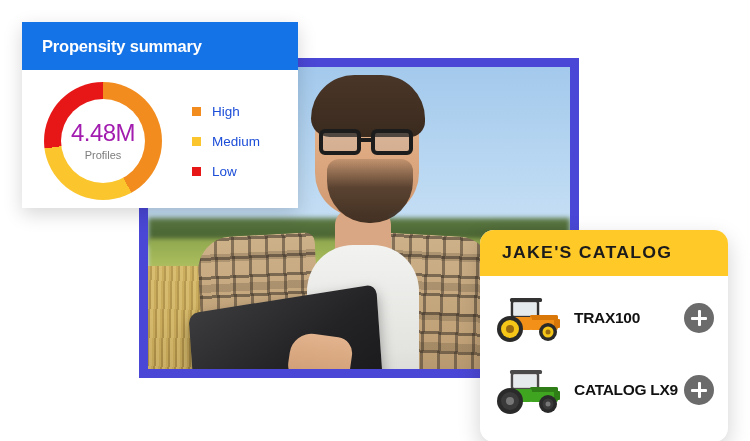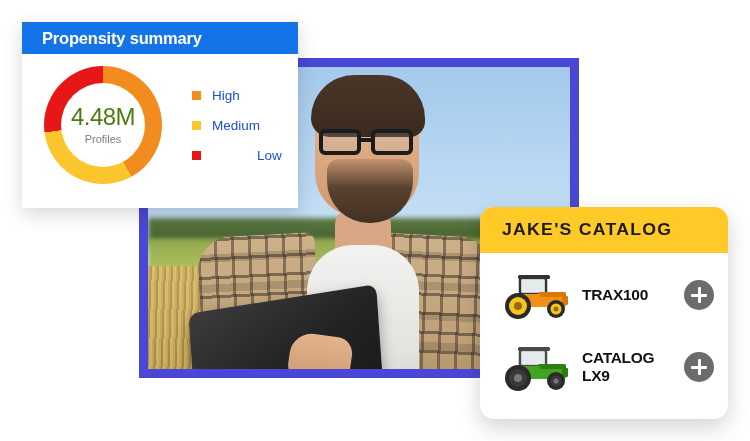--- a/index.html
+++ b/index.html
@@ -130,62 +130,62 @@
     box-shadow: 0 6px 14px rgba(0,0,0,.35);
   }
 
   
   .propensity-card {
     position: absolute; left: 22px; top: 22px; width: 276px; height: 186px;
     background: #ffffff;
     box-shadow: 0 6px 18px rgba(0,0,0,.16);
   }
   .prop-header {
-    height: 32px; background: #1473e6; display: flex; align-items: center;
+    height: 48px; background: #1473e6; display: flex; align-items: center;
     padding-left: 20px; box-sizing: border-box;
   }
   .prop-header h1 {
     margin: 0; color: #ffffff; font-size: 16.5px; font-weight: bold;
     letter-spacing: -0.2px;
   }
   .prop-body { display: flex; align-items: center; padding: 12px 0 0 22px; }
 
   .donut-wrap { position: relative; width: 118px; height: 118px; }
   .donut { width: 118px; height: 118px; border-radius: 50%; }
   .donut-hole {
     position: absolute; left: 17px; top: 17px; width: 84px; height: 84px;
     background: #fff; border-radius: 50%;
     display: flex; flex-direction: column; align-items: center; justify-content: center;
   }
-  .donut-value { font-size: 24px; color: #4d7c0f; font-weight: 400; letter-spacing: -0.5px; line-height: 1; }
+  .donut-value { font-size: 24px; color: #a21caf; font-weight: 400; letter-spacing: -0.5px; line-height: 1; }
   .donut-label { font-size: 11px; color: #7d7d7d; margin-top: 4px; }
 
   .legend { margin-left: 30px; }
   .legend-row { display: flex; align-items: center; margin-bottom: 15px; }
-  .legend-row:last-child { margin-bottom: 0; gap: 45px; }
+  .legend-row:last-child { margin-bottom: 0; }
   .legend-swatch { width: 9px; height: 9px; margin-right: 11px; flex: none; }
   .legend-text { font-size: 13.5px; color: #1d4ed8; }
 
   
   .catalog-card {
-    position: absolute; left: 480px; top: 207px; width: 248px; height: 212px;
+    position: absolute; left: 480px; top: 230px; width: 248px; height: 212px;
     background: #ffffff; border-radius: 14px;
     box-shadow: 0 8px 22px rgba(0,0,0,.18);
     overflow: hidden;
   }
   .catalog-header {
     height: 46px; background: #ffc928; display: flex; align-items: center;
     padding-left: 22px; box-sizing: border-box;
   }
   .catalog-header h2 {
     margin: 0; font-size: 17px; font-weight: bold; color: #1b1b1b;
     letter-spacing: 1.2px; transform: scaleX(1.04); transform-origin: left center;
   }
   .catalog-list { padding: 6px 0 0 0; }
-  .catalog-item { display: flex; align-items: center; height: 72px; padding: 0 14px 0 18px; }
+  .catalog-item { display: flex; align-items: center; height: 72px; padding: 0 14px 0 10px; }
   .item-thumb { width: 78px; height: 54px; position: relative; flex: none; }
   .item-info { flex: 1; padding-left: 6px; }
   .item-name { font-size: 15.5px; font-weight: bold; color: #111111; letter-spacing: -0.3px; line-height: 1.15; }
   .item-price { font-size: 13px; color: #585858; margin-top: 3px; }
   .add-btn {
     width: 30px; height: 30px; border-radius: 50%; background: #6b6b6b; flex: none;
     position: relative; cursor: pointer;
   }
   .add-btn::before, .add-btn::after {
     content: ""; position: absolute; background: #ffffff; border-radius: 1px;

